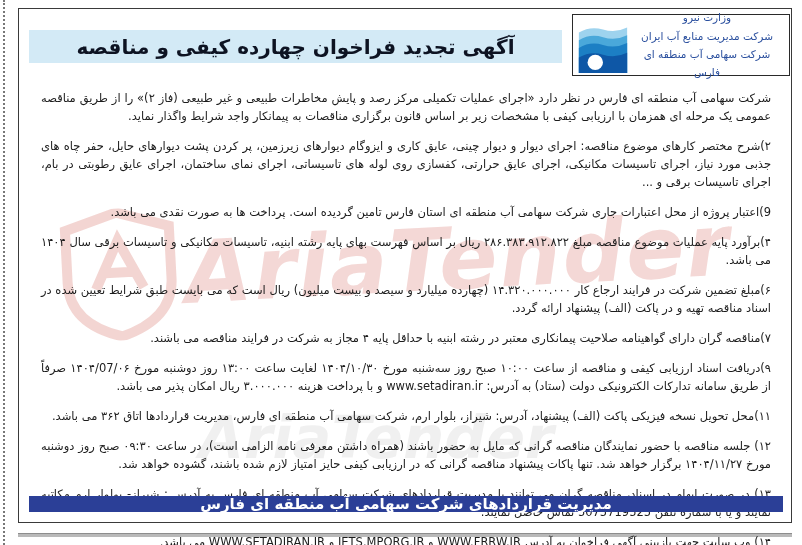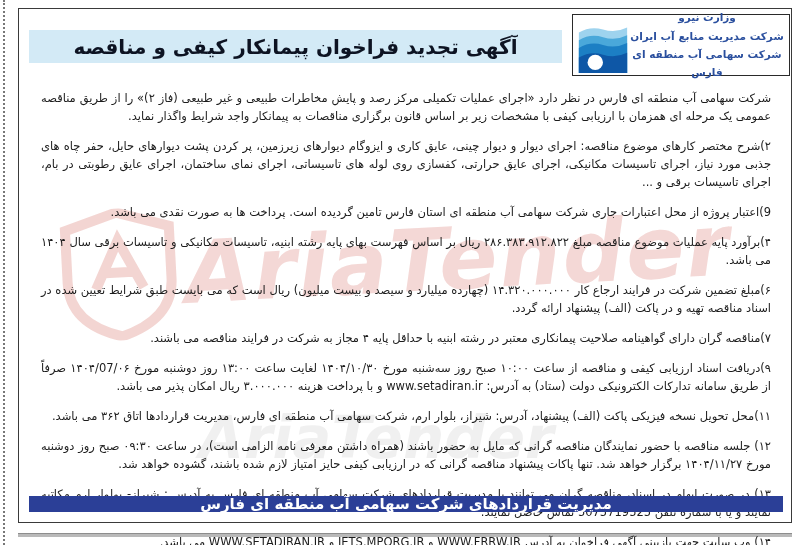--- a/index.html
+++ b/index.html
@@ -9,21 +9,21 @@
            border-left:2px dotted #777;}
   .ad{position:absolute;left:18px;top:8px;width:774px;height:515px;
       border:1.5px solid #3a3a3a;background:#fff;box-sizing:border-box;}
   .bottom-rule{position:absolute;left:18px;top:533px;width:774px;height:3px;
                background:#b9b9b9;border-top:1px solid #8d8d8d;}
   
   .org-box{position:absolute;top:5px;left:553px;width:218px;height:62px;
            border:1.5px solid #2a2a2a;display:flex;flex-direction:row-reverse;
            align-items:center;justify-content:space-between;direction:rtl;
            padding:2px 4px;box-sizing:border-box;background:#fff;z-index:2;}
-  .org-lines{flex:1;text-align:center;color:#2a4f9e;font-weight:bold;
+  .org-lines{flex:1;text-align:center;color:#2a4f9e;font-weight:normal;
              font-size:10.5px;line-height:1.75;direction:rtl;}
   .logo{width:52px;height:56px;flex:0 0 auto;}
   
   .title-bar{position:absolute;left:10px;top:21px;width:533px;height:33px;
              background:#d3eaf6;display:flex;align-items:center;
              justify-content:center;z-index:2;}
   .title-bar h1{margin:0;font-size:20px;font-weight:800;color:#0d1322;
                 direction:rtl;letter-spacing:0;}
   
   .content{position:absolute;left:10px;top:68px;width:754px;z-index:1;
@@ -77,21 +77,21 @@
       </svg>
     </span>
     <span class="org-lines">
       <span>وزارت نیرو</span><br>
       <span>شرکت مدیریت منابع آب ایران</span><br>
       <span>شرکت سهامی آب منطقه ای فارس</span>
     </span>
   </div>
 
   <div class="title-bar">
-    <h1>آگهی تجدید فراخوان پیمانکار کیفی و مناقصه</h1>
+    <h1>آگهی تجدید فراخوان چهارده کیفی و مناقصه</h1>
   </div>
 
   <div class="content">
     <p>شرکت سهامی آب منطقه ای فارس در نظر دارد «اجرای عملیات تکمیلی مرکز رصد و پایش مخاطرات طبیعی و غیر طبیعی (فاز ۲)» را از طریق مناقصه عمومی یک مرحله ای همزمان با ارزیابی کیفی با مشخصات زیر بر اساس قانون برگزاری مناقصات به پیمانکار واجد شرایط واگذار نماید.</p>
     <p>۲)شرح مختصر کارهای موضوع مناقصه: اجرای دیوار و دیوار چینی، عایق کاری و ایزوگام دیوارهای زیرزمین، پر کردن پشت دیوارهای حایل، حفر چاه های جذبی مورد نیاز، اجرای تاسیسات مکانیکی، اجرای عایق حرارتی، کفسازی روی لوله های تاسیساتی، اجرای نمای ساختمان، اجرای عایق رطوبتی در بام، اجرای تاسیسات برقی و ...</p>
     <p>9)اعتبار پروژه از محل اعتبارات جاری شرکت سهامی آب منطقه ای استان فارس تامین گردیده است. پرداخت ها به صورت نقدی می باشد.</p>
     <p>۴)برآورد پایه عملیات موضوع مناقصه مبلغ ۲۸۶.۳۸۳.۹۱۲.۸۲۲ ریال بر اساس فهرست بهای پایه رشته ابنیه، تاسیسات مکانیکی و تاسیسات برقی سال ۱۴۰۴ می باشد.</p>
     <p>۶)مبلغ تضمین شرکت در فرایند ارجاع کار ۱۴.۳۲۰.۰۰۰.۰۰۰ (چهارده میلیارد و سیصد و بیست میلیون) ریال است که می بایست طبق شرایط تعیین شده در اسناد مناقصه تهیه و در پاکت (الف) پیشنهاد ارائه گردد.</p>
     <p>۷)مناقصه گران دارای گواهینامه صلاحیت پیمانکاری معتبر در رشته ابنیه با حداقل پایه ۴ مجاز به شرکت در فرایند مناقصه می باشند.</p>
     <p>۹)دریافت اسناد ارزیابی کیفی و مناقصه از ساعت ۱۰:۰۰ صبح روز سه‌شنبه مورخ ۱۴۰۴/۱۰/۳۰ لغایت ساعت ۱۳:۰۰ روز دوشنبه مورخ ۱۴۰۴/07/۰۶ صرفاً از طریق سامانه تدارکات الکترونیکی دولت (ستاد) به آدرس: www.setadiran.ir و با پرداخت هزینه ۳.۰۰۰.۰۰۰ ریال امکان پذیر می باشد.</p>

